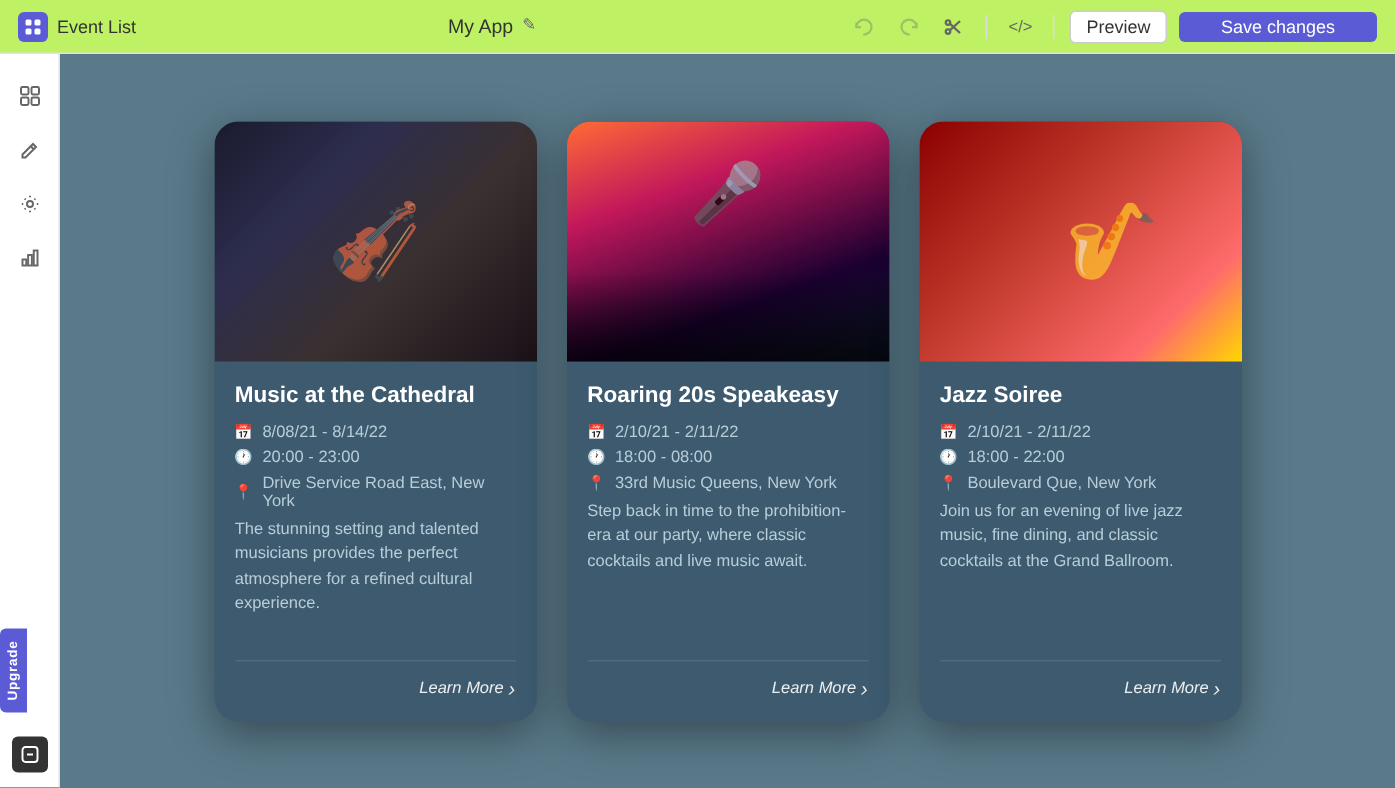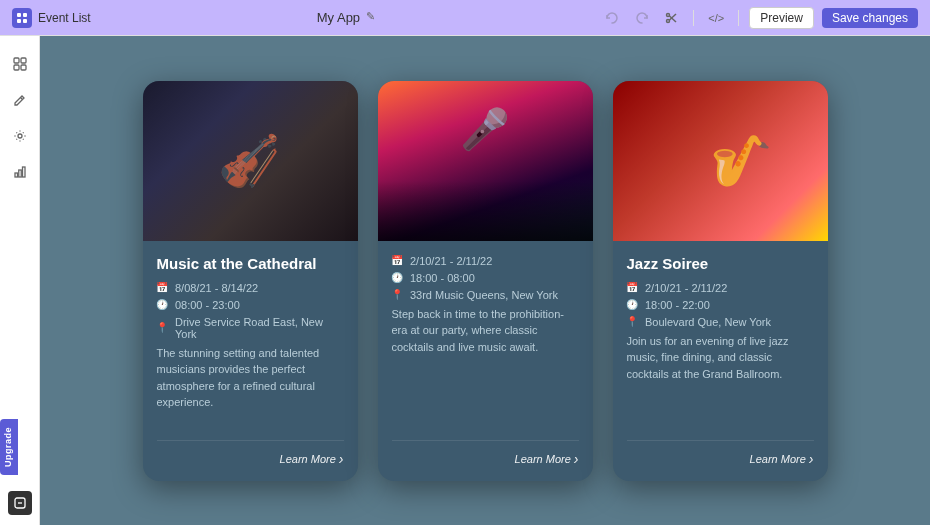--- a/index.html
+++ b/index.html
@@ -10,21 +10,21 @@
       background: #5a7a8a;
       overflow: hidden;
       position: relative;
     }
 
     
     .top-bar {
       position: absolute;
       top: 0; left: 0; right: 0;
       height: 36px;
-      background: #c4b5fd;
+      background: #bef264;
       border-bottom: 1px solid #e0e0e0;
       display: flex;
       align-items: center;
       justify-content: space-between;
       padding: 0 12px;
       z-index: 100;
     }
     .top-bar-left {
       display: flex;
       align-items: center;
@@ -83,21 +83,21 @@
       font-size: 12px;
       padding: 3px 10px;
       cursor: pointer;
       color: #333;
     }
     .btn-save {
       background: #5b5bd6;
       border: none;
       border-radius: 4px;
       font-size: 12px;
-      padding: 3px 10px;
+      padding: 3px 28px;
       cursor: pointer;
       color: #fff;
     }
 
     
     .sidebar {
       position: absolute;
       top: 36px;
       left: 0;
       width: 40px;
@@ -396,35 +396,36 @@
 <div class="event-card">
     <div class="card-image orchestra"></div>
     <div class="card-body">
       <div class="card-title">Music at the Cathedral</div>
       <div class="card-meta">
         <span class="meta-icon">📅</span>
         <span>8/08/21 - 8/14/22</span>
       </div>
       <div class="card-meta">
         <span class="meta-icon">🕐</span>
-        <span>08:00 - 23:00</span>
+        <span>20:00 - 23:00</span>
       </div>
       <div class="card-meta">
         <span class="meta-icon">📍</span>
         <span>Drive Service Road East, New York</span>
       </div>
       <div class="card-description">The stunning setting and talented musicians provides the perfect atmosphere for a refined cultural experience.</div>
       <div class="card-footer">
         <span class="learn-more">Learn More</span>
       </div>
     </div>
   </div>
     <div class="event-card">
     <div class="card-image concert"></div>
     <div class="card-body">
+      <div class="card-title">Roaring 20s Speakeasy</div>
       <div class="card-meta">
         <span class="meta-icon">📅</span>
         <span>2/10/21 - 2/11/22</span>
       </div>
       <div class="card-meta">
         <span class="meta-icon">🕐</span>
         <span>18:00 - 08:00</span>
       </div>
       <div class="card-meta">
         <span class="meta-icon">📍</span>

